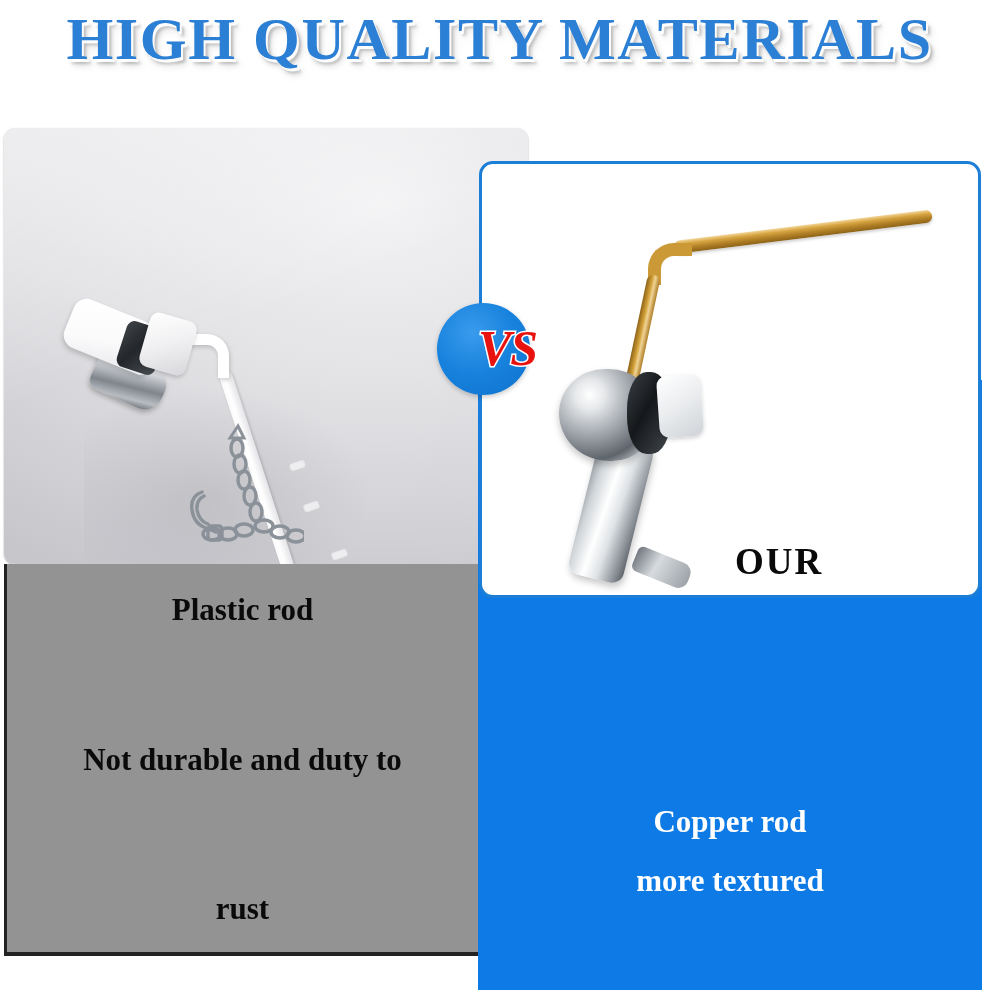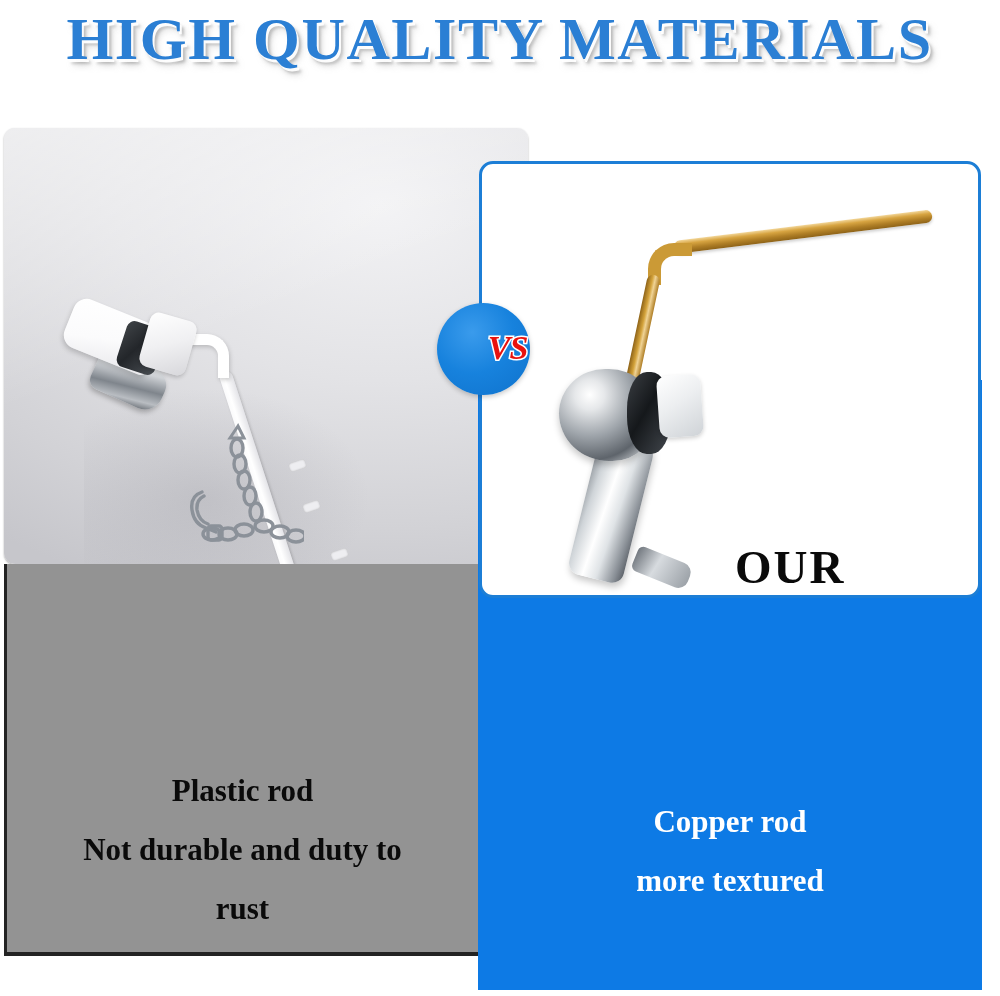--- a/index.html
+++ b/index.html
@@ -144,21 +144,21 @@
   .left-text-panel {
     position: absolute;
     left: 4px; top: 564px;
     width: 474px; height: 392px;
     background: #939393;
     border-left: 3px solid #232323;
     border-bottom: 4px solid #232323;
     display: flex;
     flex-direction: column;
     align-items: center;
-    justify-content: flex-end;
+    justify-content: space-between;
     padding-top: 30px;
   }
   .left-text-panel .line {
     font-family: "Liberation Serif", serif;
     font-weight: bold;
     font-size: 31px;
     color: #0a0a0a;
     text-align: center;
     line-height: 1.06;
     width: 430px;
@@ -255,21 +255,21 @@
     border-radius: 6px 10px 10px 6px;
     transform: rotate(22deg);
     z-index: 5;
   }
 
   .our-label {
     position: absolute;
     left: 735px; top: 540px;
     font-family: "Liberation Serif", serif;
     font-weight: bold;
-    font-size: 47px;
+    font-size: 37px;
     letter-spacing: 2px;
     color: #0a0a0a;
     z-index: 7;
     text-align: center;
   }
 
   .right-text-panel {
     position: absolute;
     left: 478px; top: 380px;
     width: 504px; height: 610px;
@@ -303,21 +303,21 @@
     z-index: 9;
     display: flex;
     align-items: center;
     justify-content: center;
     box-shadow: 0 2px 5px rgba(0,0,0,0.22);
   }
   .vs-text {
     font-family: "Liberation Serif", serif;
     font-weight: bold;
     font-style: italic;
-    font-size: 34px;
+    font-size: 50px;
     color: #e8120e;
     letter-spacing: -1px;
     -webkit-text-stroke: 3px #ffffff;
     paint-order: stroke fill;
     transform: translateY(-1px);
     margin-left: 48px;
   }
 </style>
 </head>
 <body>

